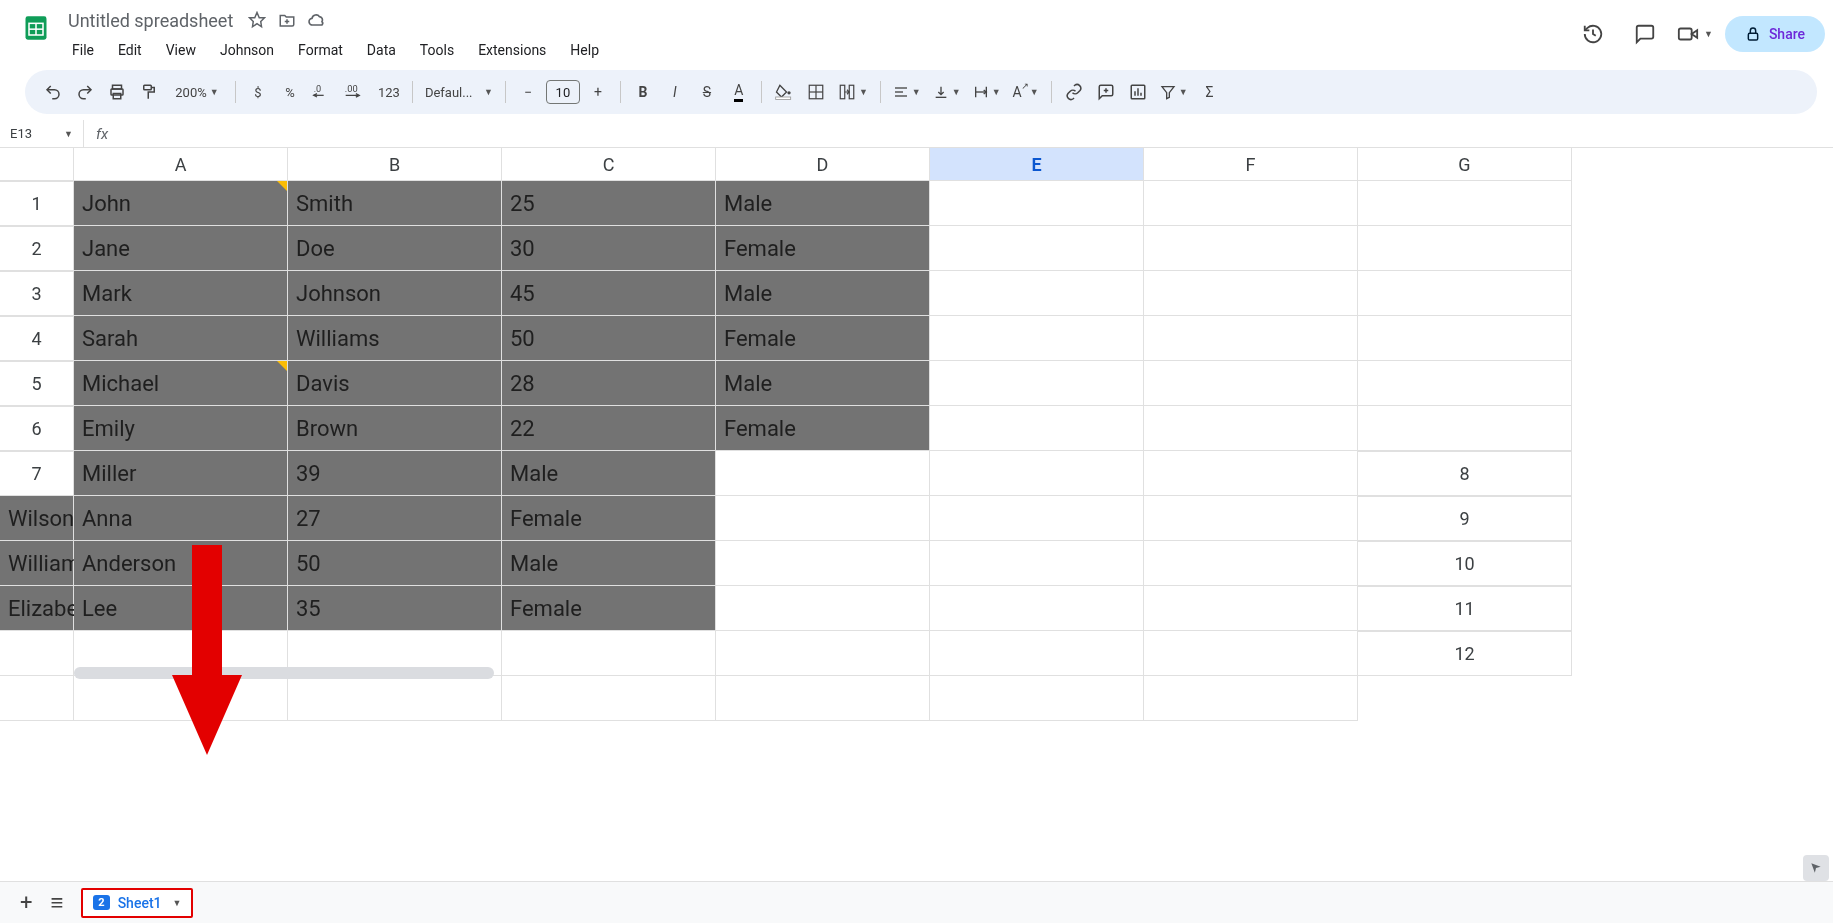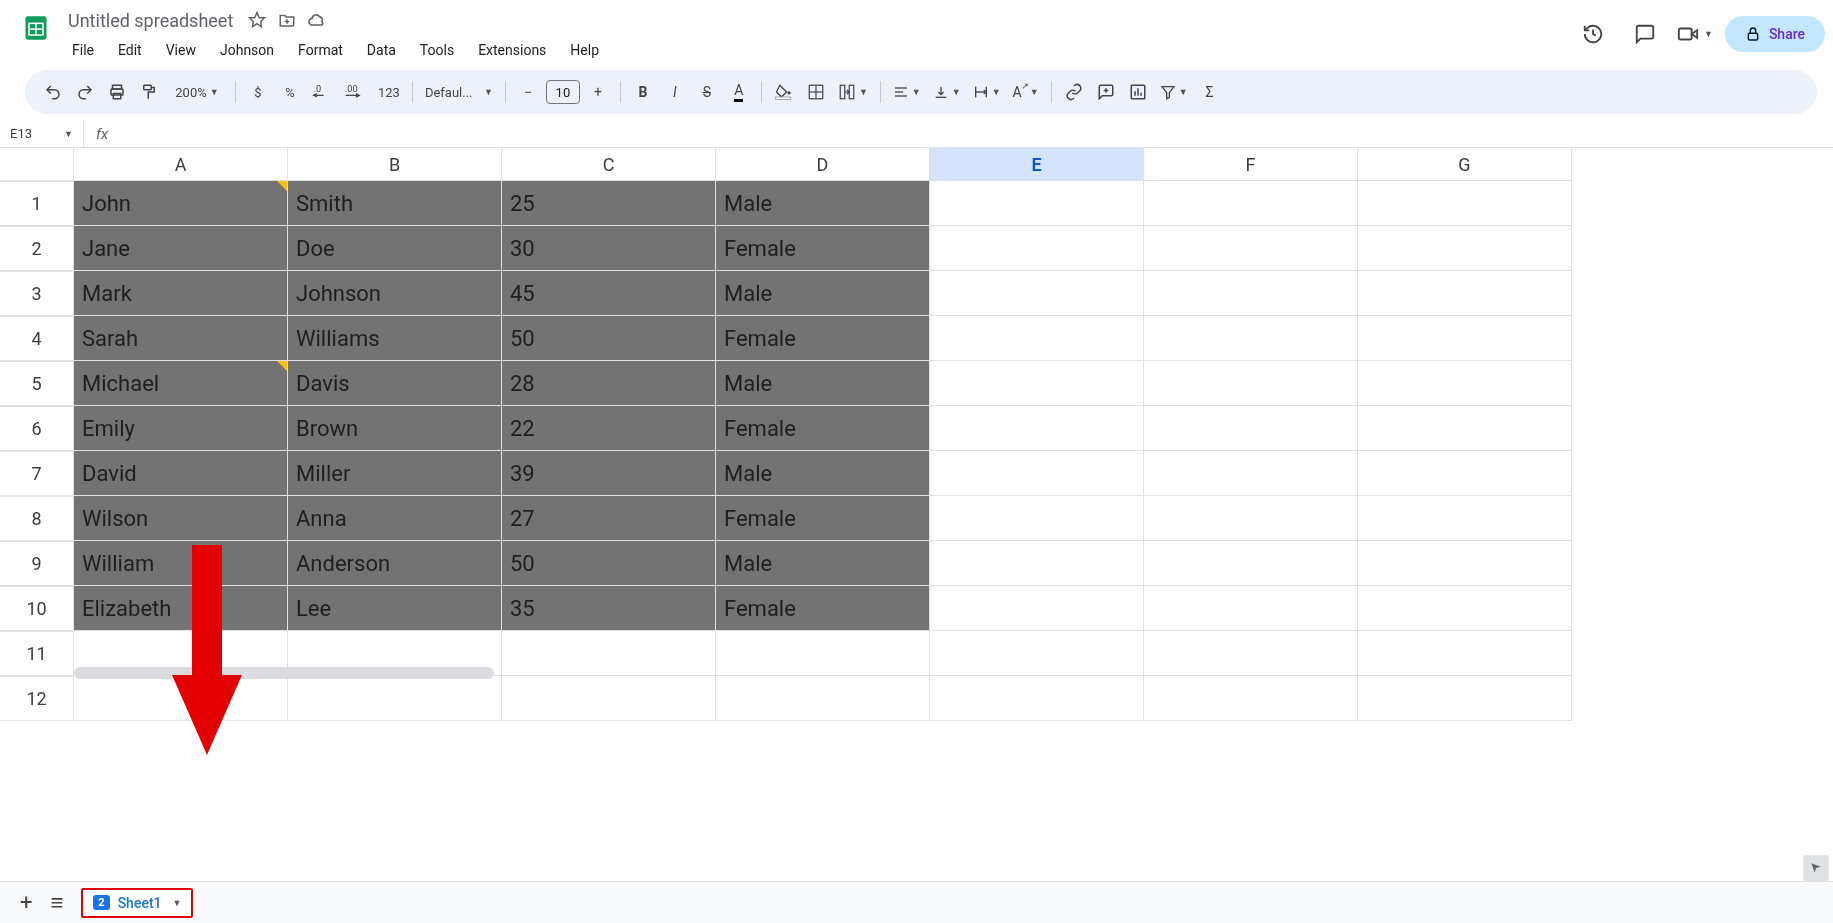--- a/index.html
+++ b/index.html
@@ -393,23 +393,20 @@
         <span>22</span>
       </div>
       <div class="cell data">
         <span>Female</span>
       </div>
       <div class="cell"></div>
       <div class="cell"></div>
       <div class="cell"></div>
       <div class="rowhdr">7</div>
       <div class="cell data">
-        <span>David</span>
-      </div>
-      <div class="cell data">
         <span>Miller</span>
       </div>
       <div class="cell data">
         <span>39</span>
       </div>
       <div class="cell data">
         <span>Male</span>
       </div>
       <div class="cell"></div>
       <div class="cell"></div>

